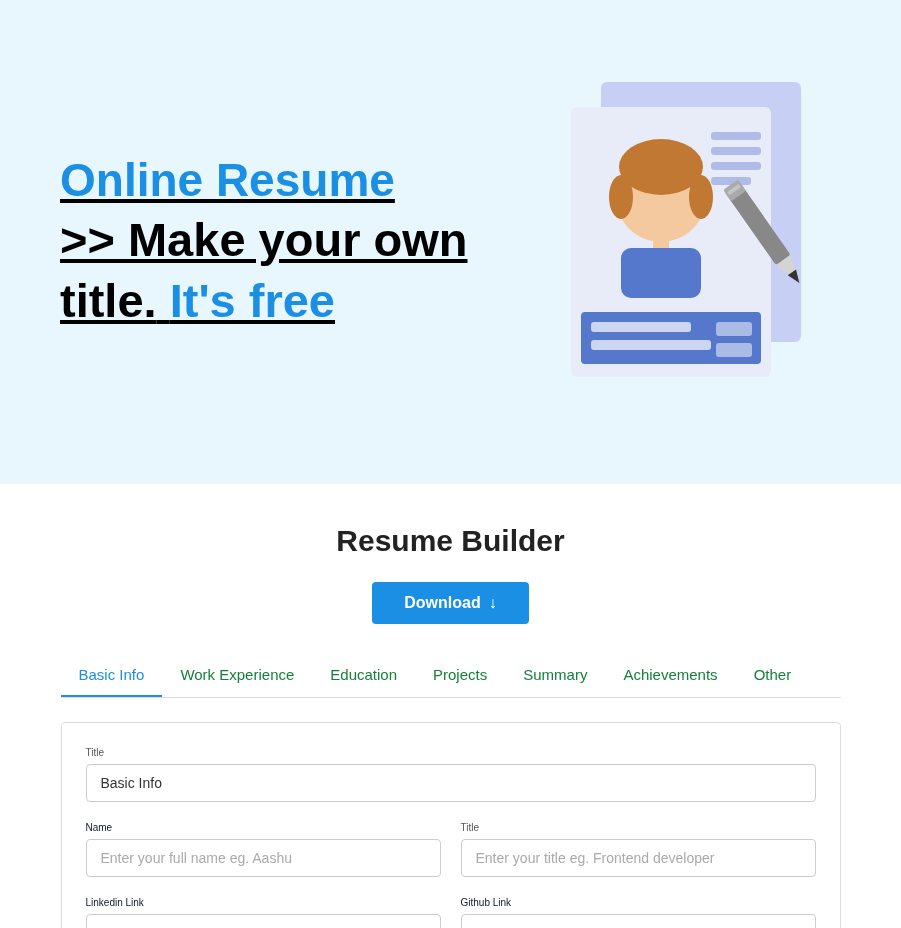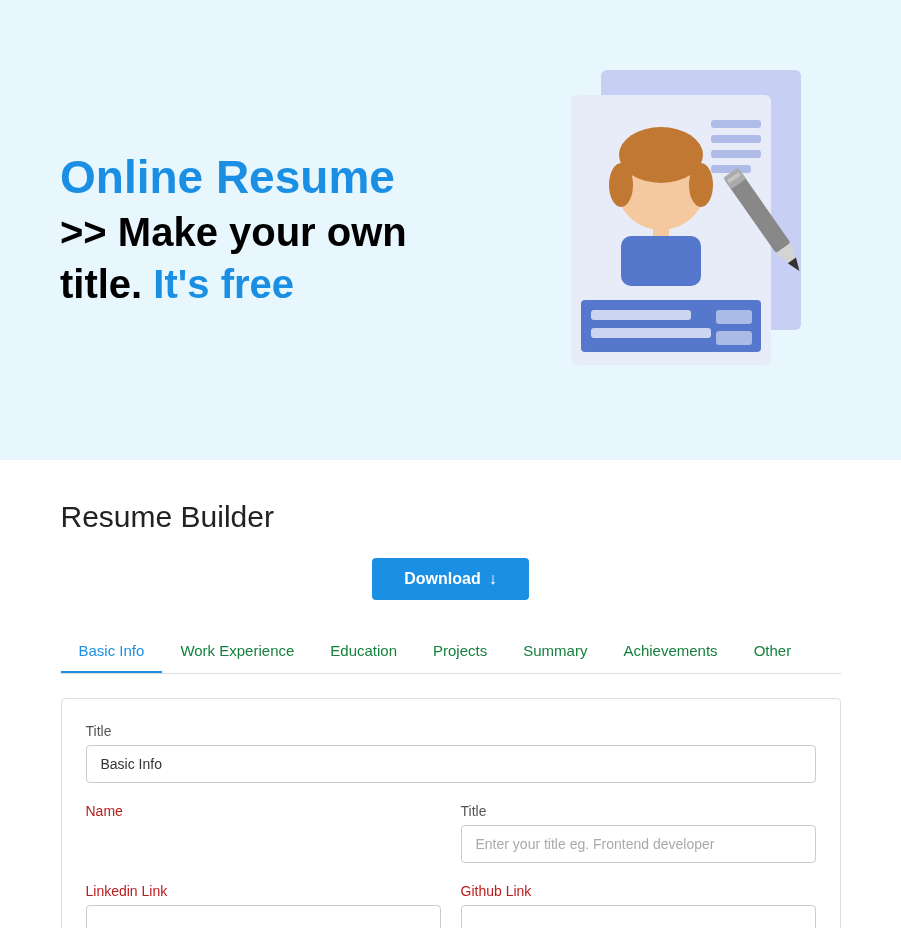--- a/index.html
+++ b/index.html
@@ -1,40 +1,41 @@
 <!DOCTYPE html>
 <html><head>
   <meta charset="utf-8">
   <style>
     * { box-sizing: border-box; margin: 0; padding: 0; }
     body { font-family: Arial, sans-serif; background: #fff; }
 
     
     .hero {
       background: #e8f6fd;
-      padding: 28px 60px;
+      padding: 52px 60px;
       display: flex;
       align-items: center;
       justify-content: space-between;
       min-height: 460px;
+      text-decoration: underline;
     }
     .hero-text {
       max-width: 440px;
     }
     .hero-text h1 {
       font-size: 46px;
       font-weight: 900;
       line-height: 1.2;
       color: #000;
     }
     .hero-text h1 .blue {
       color: #1a8fe3;
     }
     .hero-text p {
-      font-size: 40px;
+      font-size: 47px;
       font-weight: 900;
       line-height: 1.3;
       color: #000;
     }
     .hero-text p .blue {
       color: #1a8fe3;
     }
 
     
     .hero-illustration {
@@ -45,23 +46,23 @@
     }
 
     
     .main-content {
       max-width: 820px;
       margin: 0 auto;
       padding: 40px 20px 40px;
     }
 
     .resume-builder-title {
-      text-align: left;
+      text-align: center;
       font-size: 30px;
-      font-weight: 400;
+      font-weight: 700;
       color: #222;
       margin-bottom: 24px;
     }
 
     .download-btn-wrapper {
       text-align: center;
       margin-bottom: 30px;
     }
 
     .download-btn {
@@ -108,26 +109,26 @@
       border: 1px solid #ddd;
       border-radius: 4px;
       padding: 24px;
     }
 
     .form-group {
       margin-bottom: 20px;
     }
     .form-group label {
       display: block;
-      font-size: 14px;
+      font-size: 10px;
       color: #555;
       margin-bottom: 6px;
     }
     .form-group label .orange {
-      color: #b91c1c;
+      color: #0f172a;
     }
     .form-group input {
       width: 100%;
       padding: 10px 14px;
       border: 1px solid #ccc;
       border-radius: 4px;
       font-size: 14px;
       color: #333;
       outline: none;
     }
@@ -222,20 +223,21 @@
     <div class="form-group">
       <label>Title</label>
       <input type="text" value="Basic Info" style="">
     </div>
 
     <div class="form-row">
       <div class="form-group">
         <label>
           <span class="orange">Name</span>
         </label>
+        <input type="text" placeholder="Enter your full name eg. Aashu" style="">
       </div>
       <div class="form-group">
         <label>Title</label>
         <input type="text" placeholder="Enter your title eg. Frontend developer" style="">
       </div>
     </div>
 
     <div class="form-row">
       <div class="form-group">
         <label>

